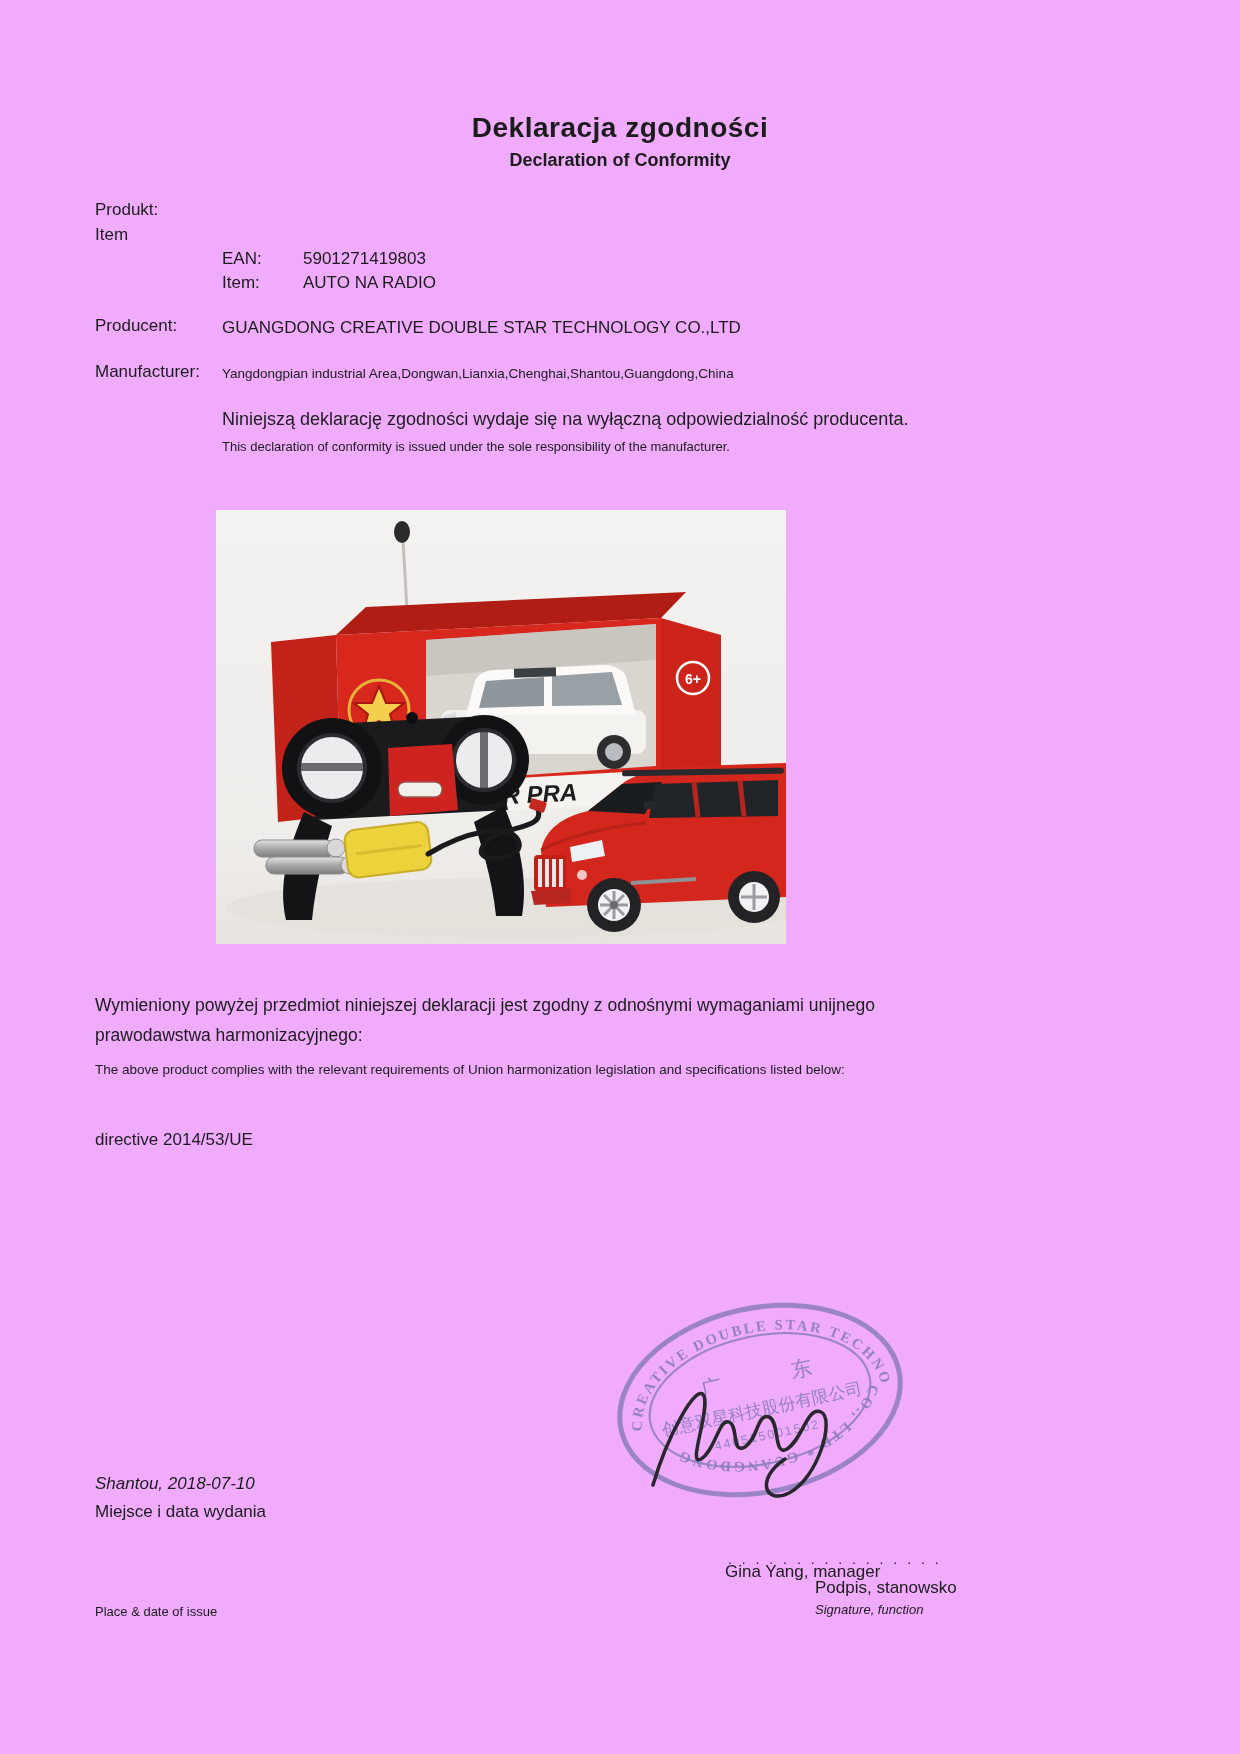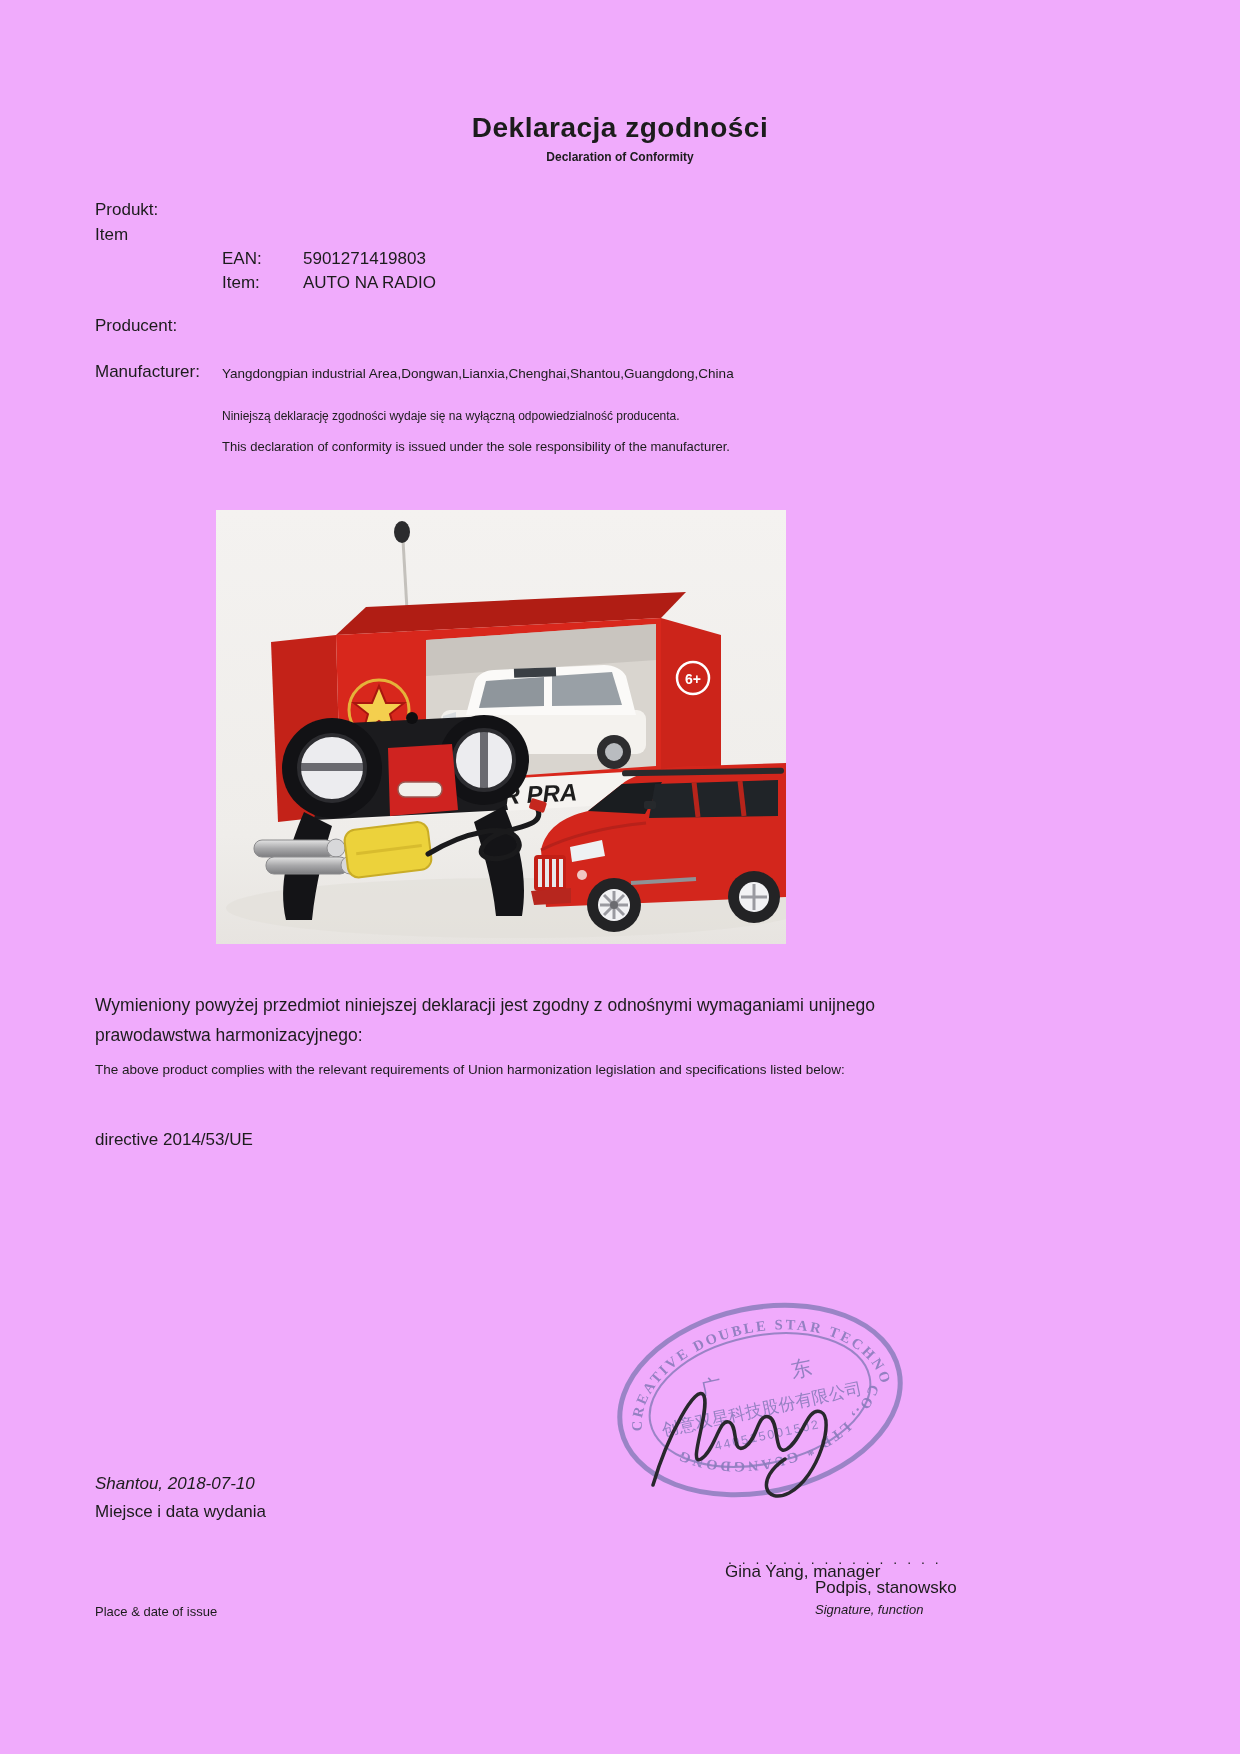--- a/index.html
+++ b/index.html
@@ -2,23 +2,23 @@
 <html><head>
 <meta charset="utf-8">
 <style>
   html,body{margin:0;padding:0;background:#ffffff;}
   .page{
     position:relative;width:1240px;height:1754px;background:#f0abfc;
     font-family:"Liberation Sans","DejaVu Sans",sans-serif;color:#1c1c1c;overflow:hidden;
   }
   .abs{position:absolute;}
   .title-pl{font-size:28px;font-weight:bold;letter-spacing:.5px;}
-  .title-en{font-size:12px;font-weight:bold;margin-top:6px;}
+  .title-en{font-size:18px;font-weight:bold;margin-top:6px;}
   .t17{font-size:17px;line-height:24px;}
-  .t16{font-size:12px;}
+  .t16{font-size:18px;}
   .t13{font-size:13px;}
   .t135{font-size:13.5px;}
   .center{text-align:center;width:100%;}
   .label-col{font-size:17px;}
   .kv{display:flex;}
   .kv .k{width:81px;font-size:17px;}
   .kv .v{font-size:17px;}
   .std-line{font-size:17px;line-height:27px;}
   .dots{font-size:14px;letter-spacing:3px;color:#222;}
   .photo-frame{background:#f2f0ee;}
@@ -41,20 +41,21 @@
     <span class="k">EAN:</span>
     <span class="v">5901271419803</span>
   </div>
 
   <div class="abs kv" style="left:222px;top:273px;">
     <span class="k">Item:</span>
     <span class="v">AUTO NA RADIO</span>
   </div>
 
   <div class="abs label-col" style="left:95px;top:316px;">Producent:</div>
+  <div class="abs t17" style="left:222px;top:316px;">GUANGDONG CREATIVE DOUBLE STAR TECHNOLOGY CO.,LTD</div>
 
   <div class="abs label-col" style="left:95px;top:362px;">Manufacturer:</div>
   <div class="abs t135" style="left:222px;top:366px;">Yangdongpian industrial Area,Dongwan,Lianxia,Chenghai,Shantou,Guangdong,China</div>
 
   <div class="abs t16" style="left:222px;top:409px;">Niniejszą deklarację zgodności wydaje się na wyłączną odpowiedzialność producenta.</div>
   <div class="abs t13" style="left:222px;top:439px;">This declaration of conformity is issued under the sole responsibility of the manufacturer.</div>
 
   <div class="abs photo-frame" style="left:216px;top:510px;width:570px;height:434px;">
     <svg width="570" height="434" viewBox="0 0 570 434">
       <defs>

